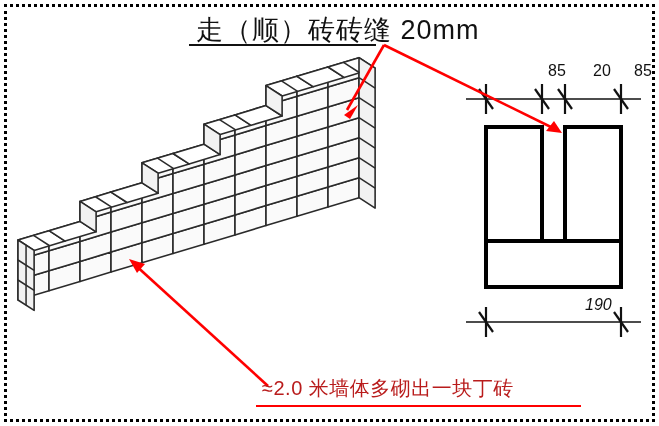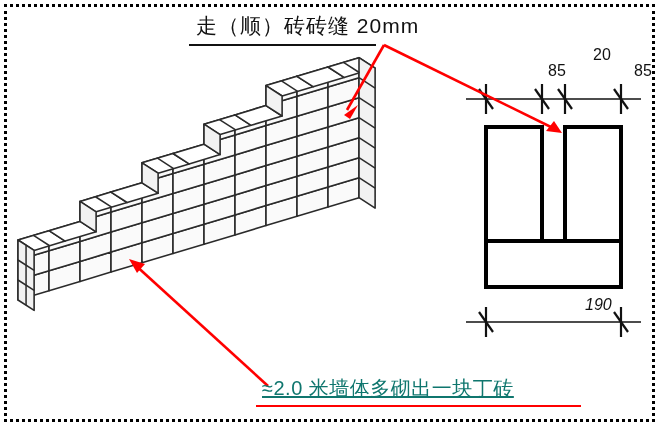--- a/index.html
+++ b/index.html
@@ -5,27 +5,27 @@
   html,body{margin:0;padding:0;background:#fff;}
   body{width:659px;height:426px;overflow:hidden;
        font-family:"Liberation Sans","DejaVu Sans",sans-serif;}
   #stage{position:relative;width:659px;height:426px;background:#ffffff;}
   .frame{position:absolute;left:4px;top:4px;width:651px;height:418px;
          border:3px dotted #000;box-sizing:border-box;}
   .txt{position:absolute;white-space:nowrap;color:#1a1a1a;}
 
   
   #title-wrap{position:absolute;left:196px;top:12px;}
-  #title-text{font-size:21px;letter-spacing:1px;color:#111;}
+  #title-text{font-size:27px;letter-spacing:1px;color:#111;}
   #title-rule{position:absolute;left:-7px;top:32px;width:187px;height:0;
               border-top:2.5px solid #111;}
 
   
   #note-wrap{position:absolute;left:262px;top:375px;}
-  #note-text{font-size:20px;letter-spacing:.5px;color:#0f766e;text-decoration:underline;}
+  #note-text{font-size:20px;letter-spacing:.5px;color:#b91c1c;}
   #note-rule{position:absolute;left:-6px;top:30px;width:325px;height:0;
              border-top:2.5px solid #ff0000;}
 
   
   .dimnum{font-size:16px;color:#111;margin-left:48px;}
 
   
   svg{position:absolute;left:0;top:0;width:659px;height:426px;overflow:visible;}
   .red{stroke:#ff0000;fill:none;stroke-width:2.6;}
   .redf{fill:#ff0000;}
@@ -171,21 +171,21 @@
     <line class="dimline" x1="466" y1="322" x2="641" y2="322"></line>
     <g class="tick">
       <line x1="479" y1="312" x2="493" y2="332"></line>
       <line x1="486" y1="307" x2="486" y2="337"></line>
       <line x1="614" y1="312" x2="628" y2="332"></line>
       <line x1="621" y1="307" x2="621" y2="337"></line>
     </g>
   </svg>
 
   <div class="txt dimnum" style="left:500px;top:62px;">85</div>
-  <div class="txt dimnum" style="left:545px;top:46px;">20</div>
+  <div class="txt dimnum" style="left:545px;top:62px;">20</div>
   <div class="txt dimnum" style="left:586px;top:62px;">85</div>
   <div class="txt dimnum" style="left:537px;top:296px;font-style:italic;">190</div>
 
   <svg>
 
     <path class="red" d="M384,45 L347,110"></path>
     <polygon class="redf" points="344,115 358,105 350,119"></polygon>
 
     <path class="red" d="M384,45 L557,130"></path>
     <polygon class="redf" points="562,133 546,131 554,121"></polygon>

